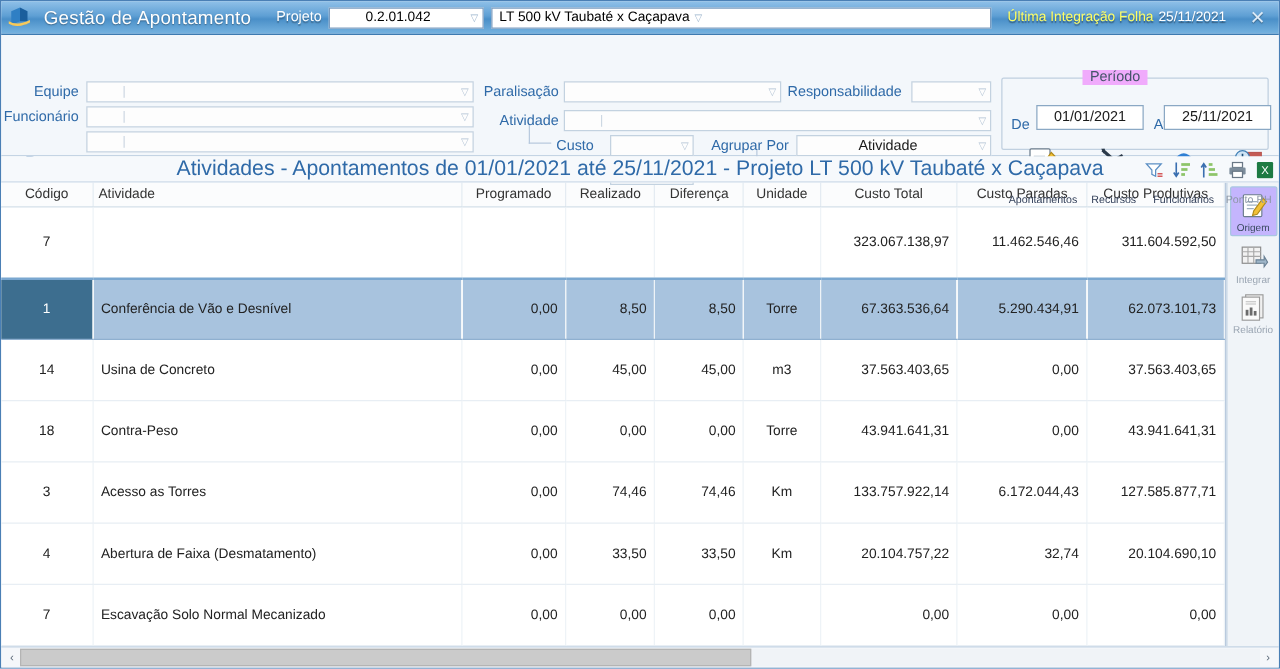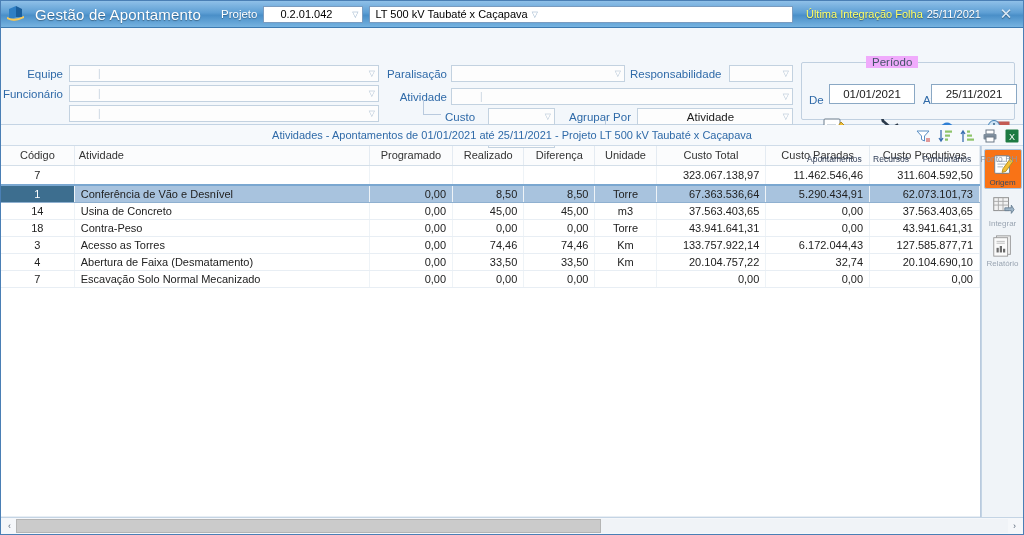--- a/index.html
+++ b/index.html
@@ -33,21 +33,21 @@
     white-space: nowrap; padding-left: 2px;
   }
   .tb-label {
     font-size: 11.5px; color: #ffffff; white-space: nowrap;
     text-shadow: 0 1px 1px rgba(0,0,0,.3); margin-left: 14px;
   }
   .tb-combo {
     height: 17px; background: #ffffff; border: 1px solid #7a9cc0;
     display: flex; align-items: center; font-size: 11px; color: #000;
   }
-  .tb-combo.code { width: 100px; justify-content: center; }
+  .tb-combo.code { width: 124px; justify-content: center; }
   .tb-combo.name { flex: 1; padding-left: 5px; }
   .cb-arrow {
     width: 14px; flex: 0 0 14px; display: flex;
     align-items: center; justify-content: center;
     font-size: 8px; color: #9bb4cc;
   }
   .integr {
     font-size: 11px; color: #ffff66; white-space: nowrap;
     text-shadow: 0 1px 1px rgba(0,0,0,.4); margin-left: 7px;
   }
@@ -107,31 +107,31 @@
   .tool-btn .cap { font-size: 8.5px; color: #33405a; display: block; margin-top: 12px; }
   .tool-btn.dim .cap { color: #8c97a6; }
 
   
   .subtitle {
     flex: 0 0 21px; background: #f6f9fc;
     border-bottom: 1px solid #cfdce9;
     display: flex; align-items: center; justify-content: center;
     position: relative;
   }
-  .subtitle .txt { font-size: 11px; color: #2f6aa8; white-space: nowrap; }
+  .subtitle .txt { font-size: 17px; color: #2f6aa8; white-space: nowrap; }
   .mini-tools {
     position: absolute; right: 4px; top: 0; height: 21px;
     display: flex; align-items: center; gap: 7px;
   }
   .mini-tools .mi { cursor: pointer; display: flex; align-items: center; }
 
   
   .body { flex: 1; display: flex; min-height: 0; }
   .gridwrap {
-    flex: 1; display: flex; flex-direction: column; min-width: 0;
+    flex: 1; display: flex; flex-direction: row; min-width: 0;
     background: #ffffff; border-right: 1px solid #b9cade;
   }
   table { border-collapse: collapse; width: 100%; table-layout: fixed; font-size: 11px; }
   thead th {
     height: 19px; background: #fbfcfd; color: #333;
     font-weight: normal; font-size: 11px;
     border-bottom: 1px solid #d4dfe9;
     border-right: 1px solid #e4ebf2;
     text-align: center; padding: 0 4px;
   }
@@ -153,21 +153,21 @@
   .rail {
     flex: 0 0 42px; background: #f0f4f8;
     border-left: 1px solid #c4d4e4;
     display: flex; flex-direction: column; align-items: center;
     padding-top: 3px; gap: 2px;
   }
   .rail-btn {
     width: 38px; text-align: center; cursor: pointer;
     padding: 2px 0 1px;
   }
-  .rail-btn.active { background: #f97316; border: 1px solid #a8c6e2; border-radius: 2px; }
+  .rail-btn.active { background: #c4b5fd; border: 1px solid #a8c6e2; border-radius: 2px; }
   .rail-btn .ic { height: 26px; display: flex; align-items: center; justify-content: center; }
   .rail-btn .cap { font-size: 8px; color: #3a4a60; display: block; }
   .rail-btn.dim .cap { color: #9aa5b2; }
 
   
   .hscroll {
     flex: 0 0 17px; background: #f5f7fa;
     border-top: 1px solid #c4d4e4;
     display: flex; align-items: center; padding: 0 2px;
   }

